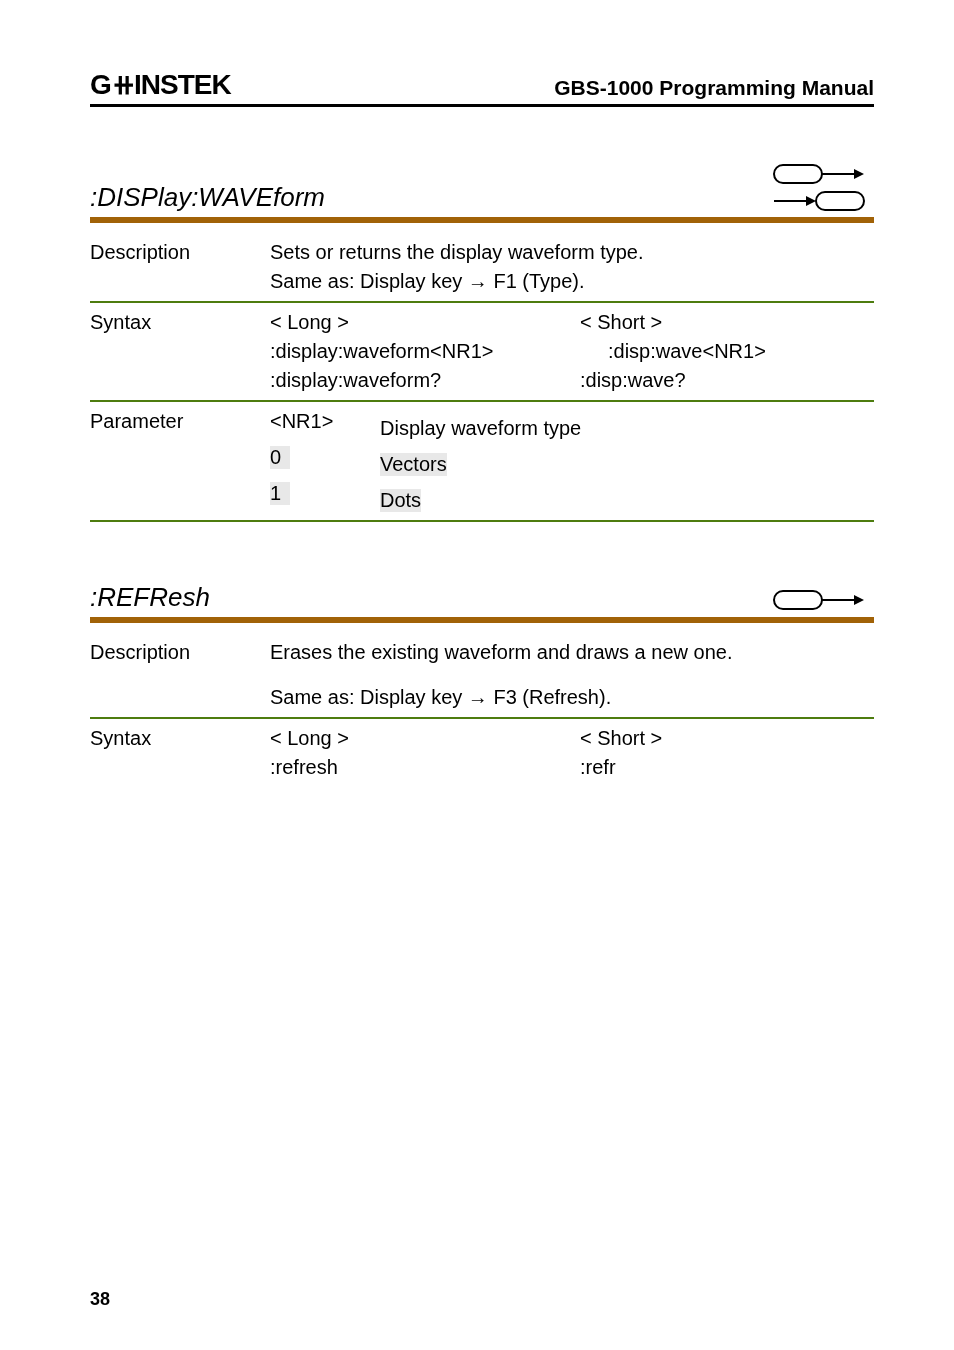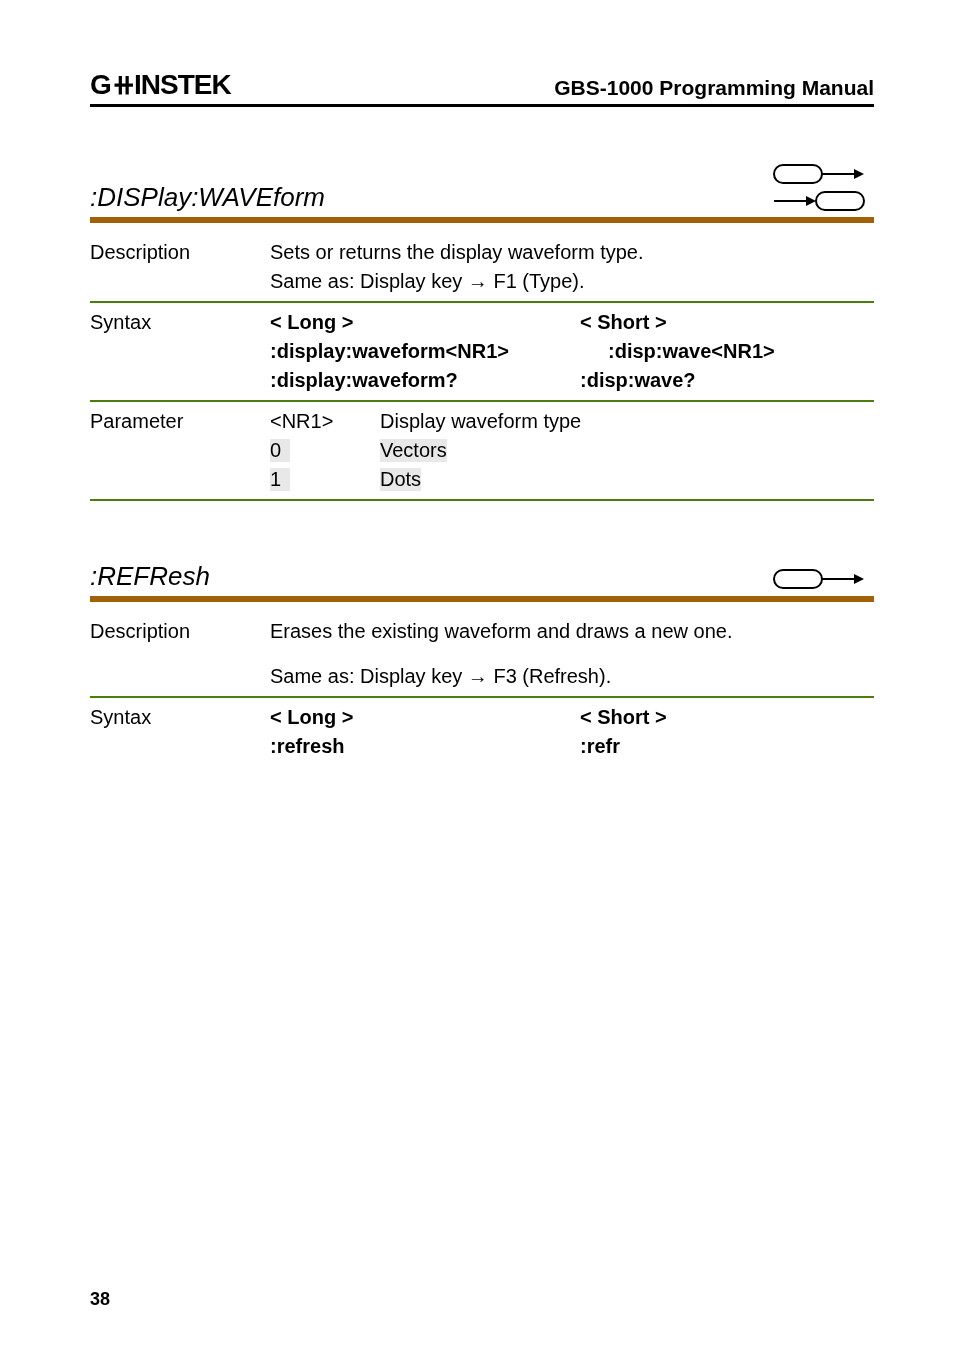--- a/index.html
+++ b/index.html
@@ -67,35 +67,35 @@
     width: 180px;
     font-size: 20px;
     flex-shrink: 0;
   }
   .content-col {
     flex: 1;
     font-size: 20px;
   }
   .two-col {
     display: flex;
-    font-weight: bold;
   }
   .two-col > div:first-child {
     width: 310px;
     flex-shrink: 0;
   }
   .param-grid {
     display: flex;
   }
   .param-left {
     width: 110px;
     flex-shrink: 0;
   }
   .param-right {
     flex: 1;
+    margin-top: 7px;
   }
   .shade {
     background: #e8e8e8;
     display: inline-block;
     min-width: 20px;
   }
   .page-num {
     position: absolute;
     bottom: 40px;
     left: 90px;

